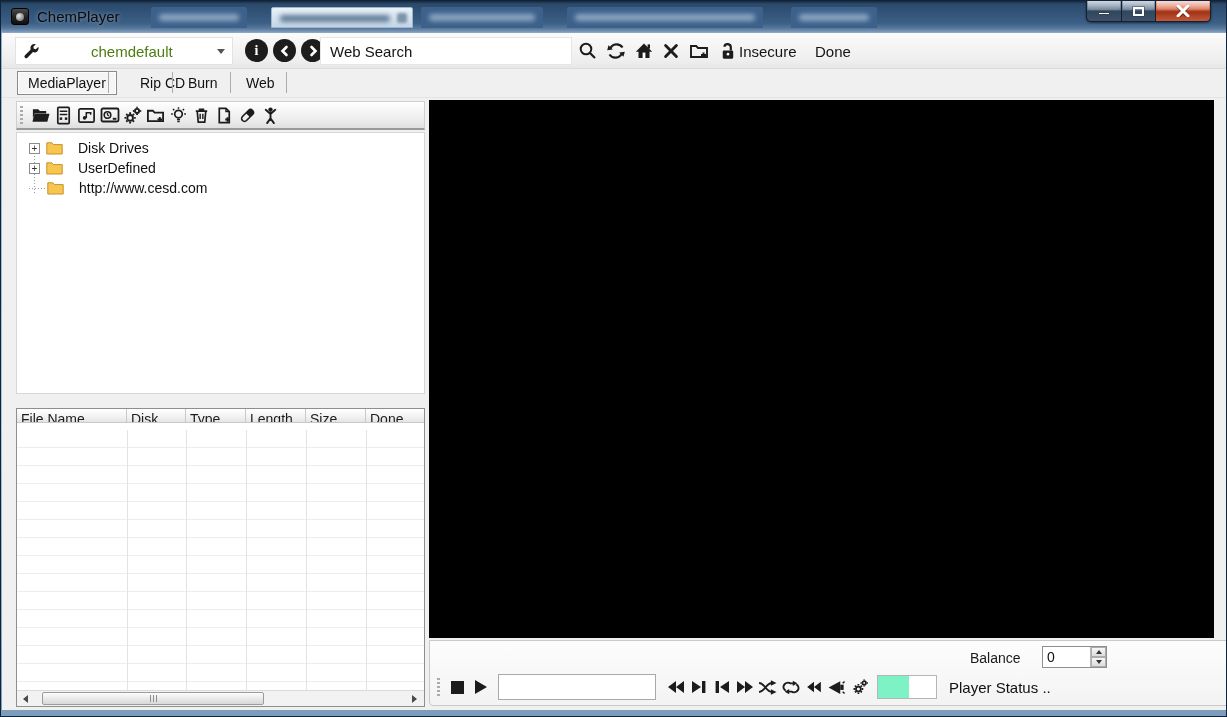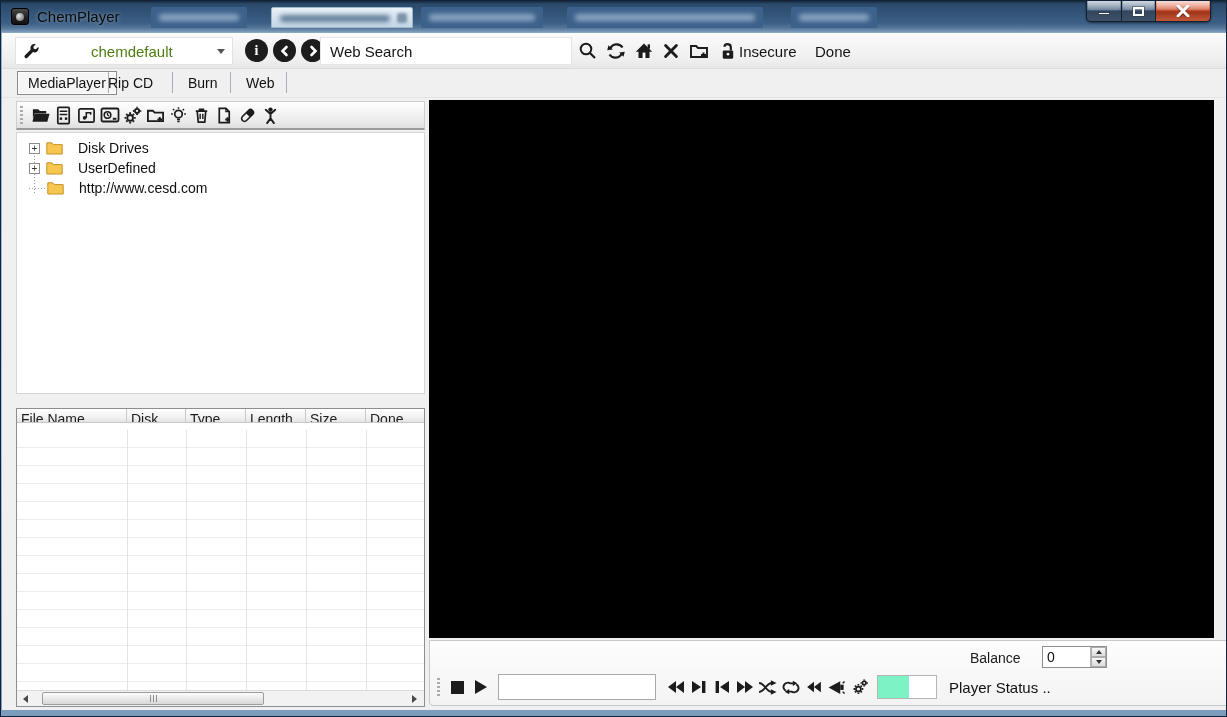--- a/index.html
+++ b/index.html
@@ -210,21 +210,21 @@
       </div>
     <span class="tb-label" style="left:737px;">Insecure</span>
     <span class="tb-label" style="left:813px;">Done</span>
   </div>
 
   <div class="tabstrip">
     <div class="tab selected" style="left:15px;">
         <span>MediaPlayer</span>
       </div>
     <div class="tabsep" style="left:106px;"></div>
-    <div class="tab" style="left:96px;">
+    <div class="tab" style="left:128px;">
         <span>Rip CD</span>
       </div>
     <div class="tabsep" style="left:170px;"></div>
     <div class="tab" style="left:176px;">
         <span>Burn</span>
       </div>
     <div class="tabsep" style="left:228px;"></div>
     <div class="tab" style="left:234px;">
         <span>Web</span>
       </div>

